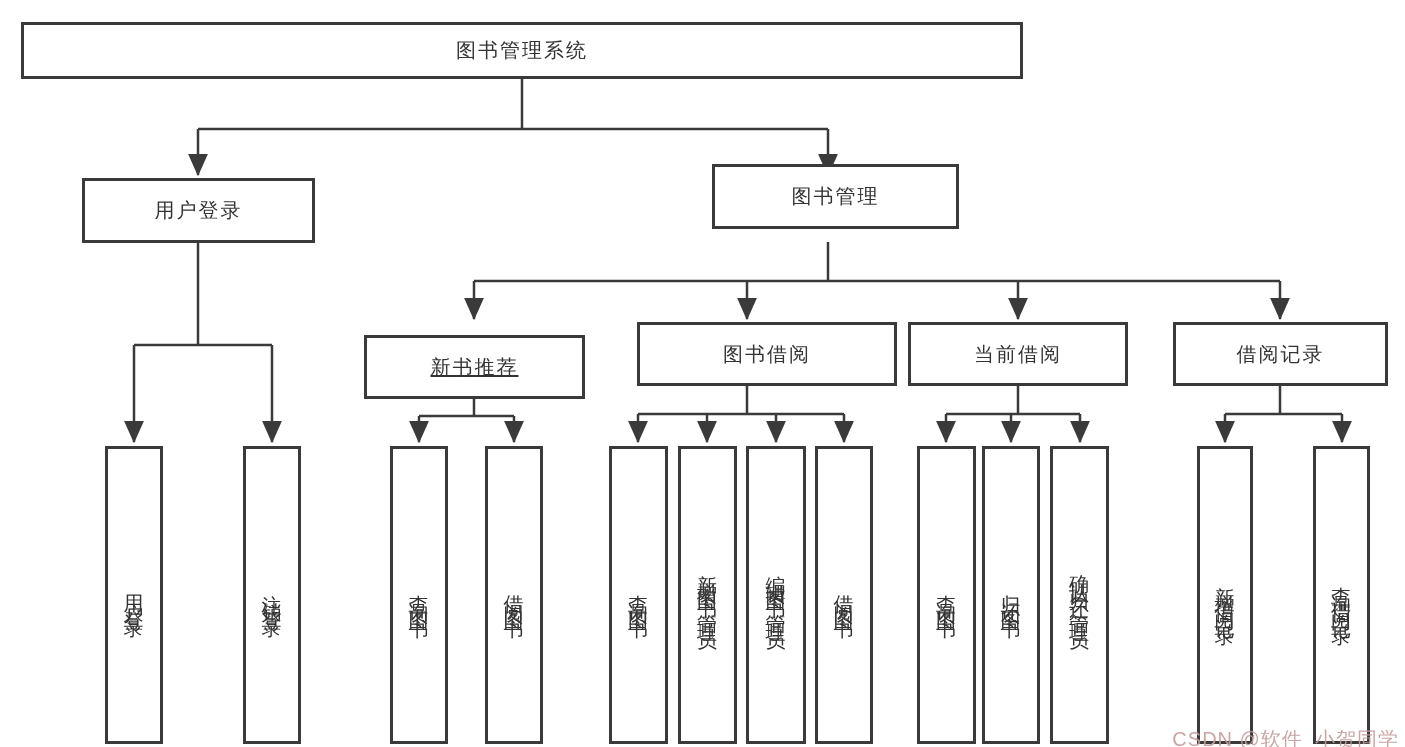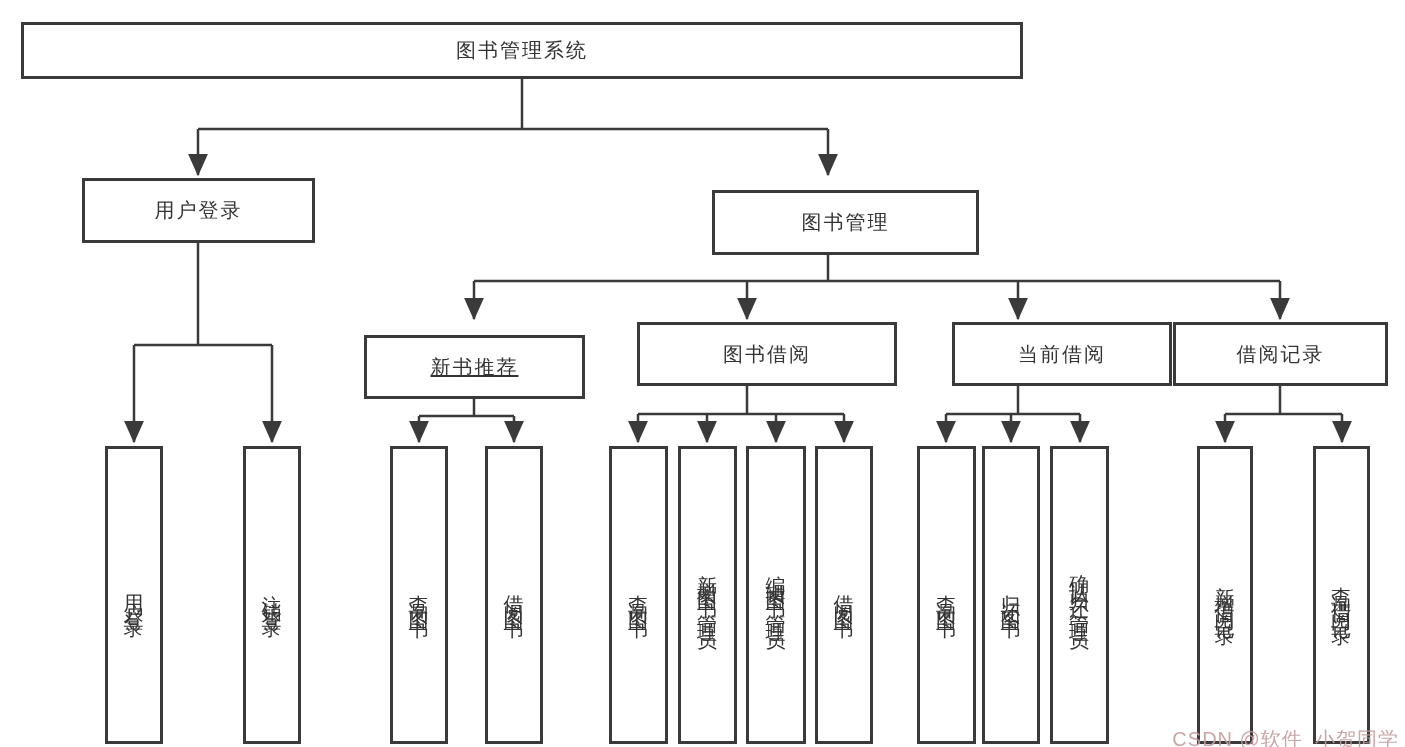--- a/index.html
+++ b/index.html
@@ -117,25 +117,25 @@
       <path d="M1280 377 V405"></path>
       <path d="M1225 405 H1342"></path>
       <path d="M1225 405 V433" marker-end="url(#arrow)"></path>
       <path d="M1342 405 V433" marker-end="url(#arrow)"></path>
     </g>
   </svg>
 
   <div class="node" style="left:21px; top:13px; width:1002px; height:57px;">图书管理系统</div>
 
   <div class="node" style="left:82px; top:169px; width:233px; height:65px;">用户登录</div>
-  <div class="node" style="left:712px; top:181px; width:267px; height:65px;">图书管理</div>
+  <div class="node" style="left:712px; top:155px; width:247px; height:65px;">图书管理</div>
 
   <div class="node" style="left:364px; top:326px; width:221px; height:64px;text-decoration:underline;">新书推荐</div>
   <div class="node" style="left:637px; top:313px; width:260px; height:64px;">图书借阅</div>
-  <div class="node" style="left:952px; top:313px; width:220px; height:64px;">当前借阅</div>
+  <div class="node" style="left:908px; top:313px; width:220px; height:64px;">当前借阅</div>
   <div class="node" style="left:1173px; top:313px; width:215px; height:64px;">借阅记录</div>
 
   <div class="leaf" style="left:105px; width:58px;">
     <span class="vtext">用户登录</span>
   </div>
   <div class="leaf" style="left:243px; width:58px;">
     <span class="vtext">注销登录</span>
   </div>
 
   <div class="leaf" style="left:390px; width:58px;">

